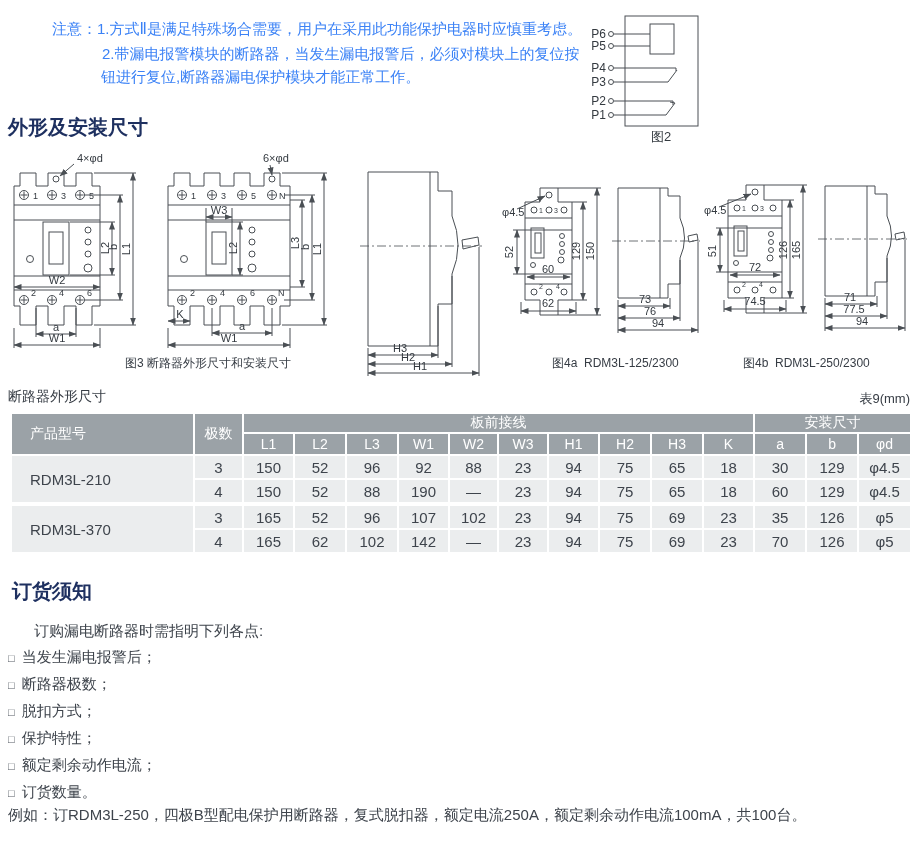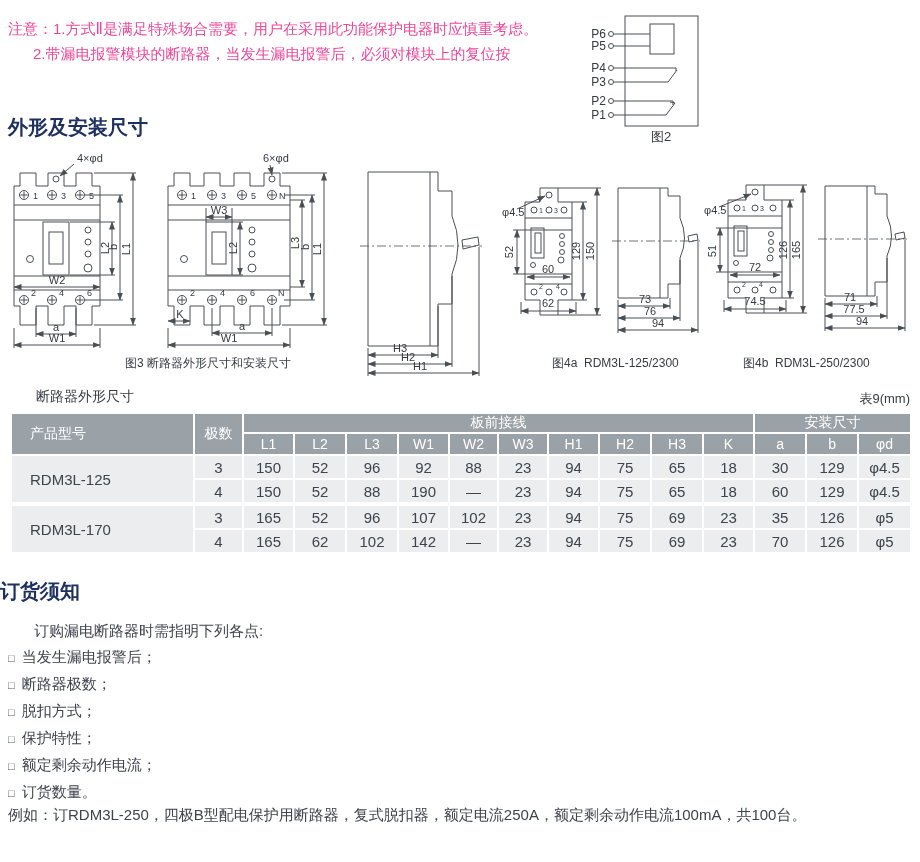--- a/index.html
+++ b/index.html
@@ -1,19 +1,19 @@
 <!DOCTYPE html>
 <html><head>
 <meta charset="utf-8">
 <style>
   html,body { margin:0; padding:0; background:#fff; }
   .page { position:relative; width:920px; height:862px; background:#ffffff; overflow:hidden;
           font-family:"Liberation Sans","DejaVu Sans",sans-serif; color:#3e444c; }
   .abs { position:absolute; }
-  .note-line { font-size:15px; line-height:19px; color:#ec4899; white-space:pre; }
+  .note-line { font-size:15px; line-height:19px; color:#3b82f6; white-space:pre;margin-left:44px; }
   .sec-title { font-size:20px; font-weight:bold; color:#1e3060; white-space:pre; }
   .figcap { font-size:12px; color:#363c44; white-space:pre; }
   .tbl-label { font-size:14px; color:#363c44; white-space:pre; }
   .tbl-unit { font-size:13px; color:#363c44; white-space:pre; }
 
   table.dim-table { border-collapse:collapse; table-layout:fixed; width:900px; }
   table.dim-table th { background:#9ba2a7; color:#ffffff; font-weight:normal; font-size:14px;
                        border:2px solid #ffffff; padding:0; }
   table.dim-table th.group-h { height:18px;margin-left:8px; }
   table.dim-table th.col-h { height:20px; }
@@ -40,21 +40,22 @@
   .tt   { font-size:7px; }
   .p2t  { font-size:12px; }
   .capt { font-size:13px; }
 </style>
 </head>
 <body>
 
 <div class="page">
 
   <div class="abs note-line" style="left:8px; top:19px;">注意：1.方式Ⅱ是满足特殊场合需要，用户在采用此功能保护电器时应慎重考虑。</div>
-  <div class="abs note-line" style="left:33px; top:44px;">2.带漏电报警模块的断路器，当发生漏电报警后，必须对模块上的复位按</div>
+  <div class="abs note-line" style="left:58px; top:44px;">2.带漏电报警模块的断路器，当发生漏电报警后，必须对模块上的复位按</div>
+  <div class="abs note-line" style="left:57px; top:67px;">钮进行复位,断路器漏电保护模块才能正常工作。</div>
 
   <svg class="abs" style="left:578px; top:10px;" width="210" height="140" viewBox="0 0 210 140">
     <g>
       <rect x="47" y="6" width="73" height="110" class="ln"></rect>
       <rect x="72" y="14" width="24" height="30" class="ln"></rect>
     </g>
     <g>
       <text class="p2t" x="28" y="28" text-anchor="end">P6</text>
       <text class="p2t" x="28" y="40" text-anchor="end">P5</text>
       <text class="p2t" x="28" y="62" text-anchor="end">P4</text>
@@ -311,21 +312,21 @@
       <text class="dt" x="854" y="167" text-anchor="middle">77.5</text>
       <line x1="825" y1="182" x2="905" y2="182" class="dim" marker-start="url(#mL)" marker-end="url(#mR)"></line>
       <text class="dt" x="862" y="179" text-anchor="middle">94</text>
     </g>
   </svg>
 
   <div class="abs figcap" style="left:125px; top:355px;">图3 断路器外形尺寸和安装尺寸</div>
   <div class="abs figcap" style="left:552px; top:355px;">图4a  RDM3L-125/2300</div>
   <div class="abs figcap" style="left:743px; top:355px;">图4b  RDM3L-250/2300</div>
 
-  <div class="abs tbl-label" style="left:8px; top:388px;margin-left:28px;">断路器外形尺寸</div>
+  <div class="abs tbl-label" style="left:8px; top:388px;">断路器外形尺寸</div>
   <div class="abs tbl-unit" style="right:10px; top:390px;">表9(mm)</div>
 
   <div class="abs" style="left:10px; top:412px; width:900px;">
     <table class="dim-table">
       <colgroup>
         <col style="width:183px">
           <col style="width:49px">
         <col style="width:51px">
           <col style="width:52px">
           <col style="width:52px">
@@ -358,21 +359,21 @@
           <th class="col-h">H2</th>
           <th class="col-h">H3</th>
           <th class="col-h">K</th>
           <th class="col-h">a</th>
           <th class="col-h">b</th>
           <th class="col-h">φd</th>
         </tr>
       </thead>
       <tbody>
         <tr>
-          <td rowspan="2" class="model">RDM3L-125</td>
+          <td rowspan="2" class="model">RDM3L-210</td>
           <td>3</td>
           <td>150</td>
           <td>52</td>
           <td>96</td>
           <td>92</td>
           <td>88</td>
           <td>23</td>
           <td>94</td>
           <td>75</td>
           <td>65</td>
@@ -391,21 +392,21 @@
           <td>23</td>
           <td>94</td>
           <td>75</td>
           <td>65</td>
           <td>18</td>
           <td>60</td>
           <td>129</td>
           <td>φ4.5</td>
         </tr>
         <tr class="gsep">
-          <td rowspan="2" class="model">RDM3L-170</td>
+          <td rowspan="2" class="model">RDM3L-370</td>
           <td>3</td>
           <td>165</td>
           <td>52</td>
           <td>96</td>
           <td>107</td>
           <td>102</td>
           <td>23</td>
           <td>94</td>
           <td>75</td>
           <td>69</td>
@@ -427,21 +428,21 @@
           <td>69</td>
           <td>23</td>
           <td>70</td>
           <td>126</td>
           <td>φ5</td>
         </tr>
       </tbody>
     </table>
   </div>
 
-  <div class="abs sec-title" style="left:0; top:578px;">订货须知</div>
+  <div class="abs sec-title" style="left:12px; top:578px;">订货须知</div>
   <div class="abs ord-intro" style="left:8px; top:622px;">订购漏电断路器时需指明下列各点:</div>
 
   <ul class="abs ord-list" style="left:8px; top:644px;">
     <li>
       <span class="bullet">□</span>
       <span class="item-text">当发生漏电报警后；</span>
     </li>
     <li>
       <span class="bullet">□</span>
       <span class="item-text">断路器极数；</span>

